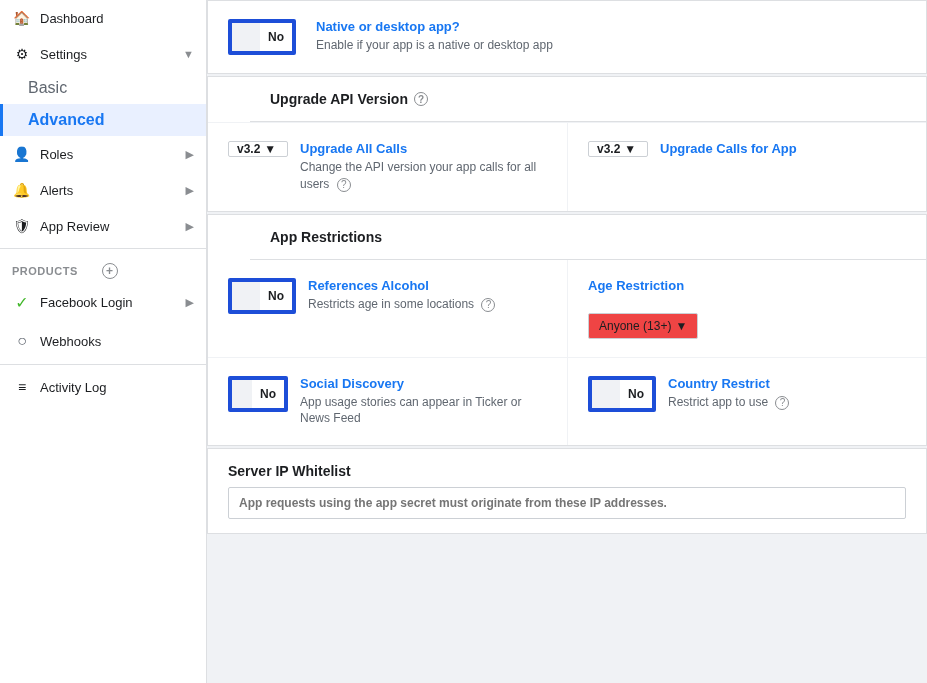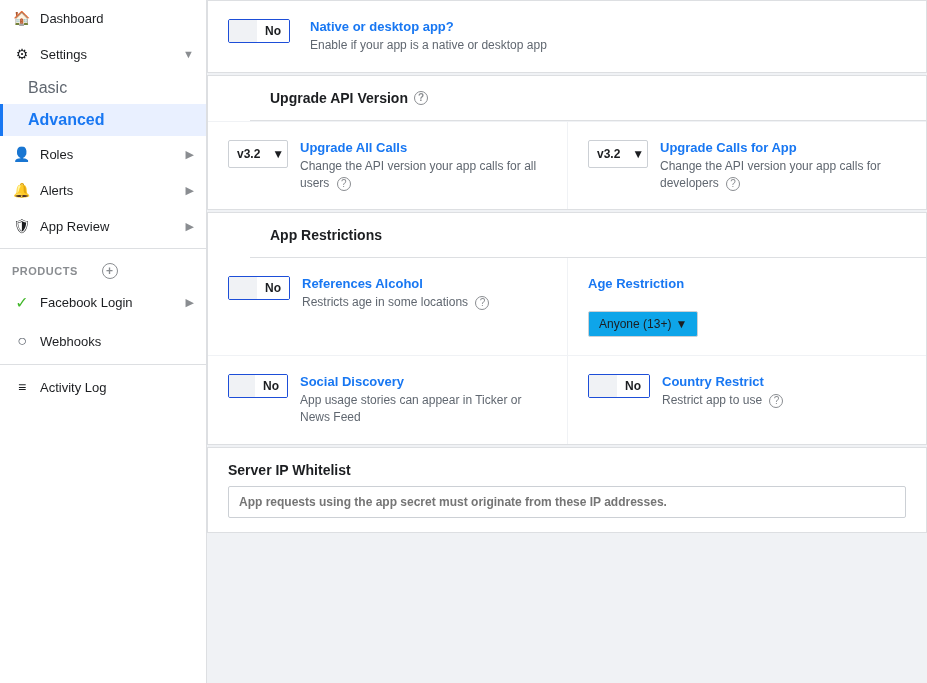--- a/index.html
+++ b/index.html
@@ -67,24 +67,24 @@
       padding: 18px 20px;
       border-bottom: 1px solid #f0f2f5;
       display: flex;
       align-items: flex-start;
       gap: 20px;
     }
     .card-row:last-child { border-bottom: none; }
     .toggle-container {
       display: flex;
       align-items: center;
-      border: 1px solid #1d4ed8;
+      border: 4px solid #1d4ed8;
       border-radius: 2px;
       overflow: hidden;
-      height: 24px;
+      height: 36px;
       min-width: 60px;
     }
     .toggle-track {
       width: 28px; height: 28px;
       background: #f0f2f5;
     }
     .toggle-label-no {
       padding: 0 8px;
       font-size: 12px;
       font-weight: 600;
@@ -126,38 +126,38 @@
       border: 1px solid #8a8d91;
       font-size: 10px;
       color: #8a8d91;
       cursor: pointer;
     }
     .version-dropdown {
       display: flex;
       align-items: center;
       border: 1px solid #ccd0d5;
       border-radius: 2px;
-      padding: 6px 8px;
+      padding: 0 8px;
       font-size: 12px;
       font-weight: 600;
       color: #1c1e21;
       background: #fff;
       cursor: pointer;
-      gap: 12px;
+      gap: 4px;
       min-width: 60px;
     }
     .age-dropdown {
       display: flex;
       align-items: center;
       border: 1px solid #ccd0d5;
       border-radius: 2px;
       padding: 5px 10px;
       font-size: 12px;
       color: #1c1e21;
-      background: #0ea5e9;
+      background: #ef4444;
       cursor: pointer;
       gap: 4px;
     }
     .col-item {
       padding: 18px 20px;
       display: flex;
       align-items: flex-start;
       gap: 12px;
     }
     .col-item + .col-item {
@@ -273,24 +273,20 @@
           </div>
         </div>
       </div>
       <div class="col-item" style="border-left:1px solid #f0f2f5;">
         <div class="version-dropdown">
           <span>v3.2</span>
           <span>▼</span>
         </div>
         <div>
           <div class="field-title">Upgrade Calls for App</div>
-          <div class="field-desc">
-            <span>Change the API version your app calls for developers</span>
-            <span class="help-icon" style="margin-left:4px;">?</span>
-          </div>
         </div>
       </div>
     </div>
   </div>
 
   <div class="card">
     <div class="section-title-bar">
       <span>App Restrictions</span>
     </div>
 

